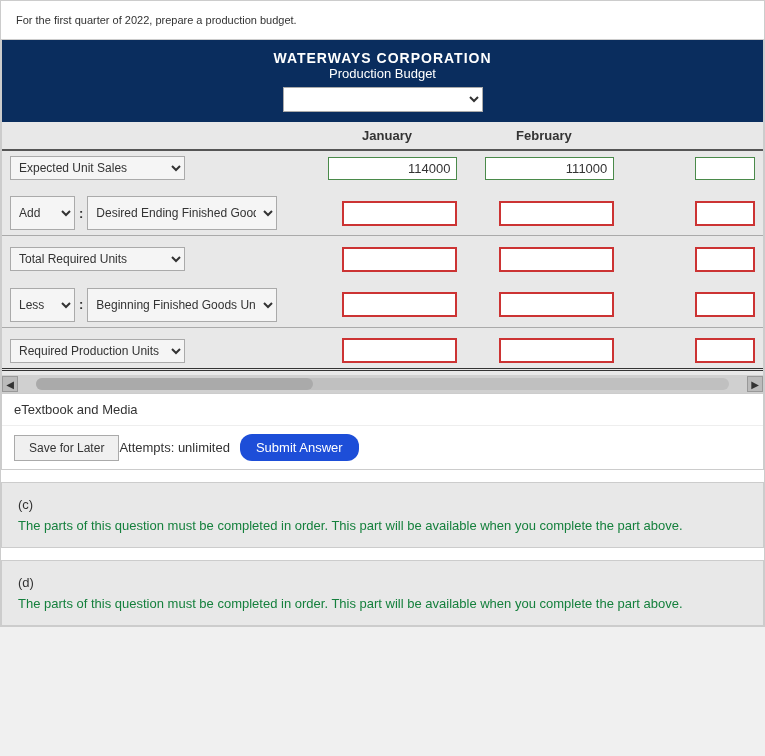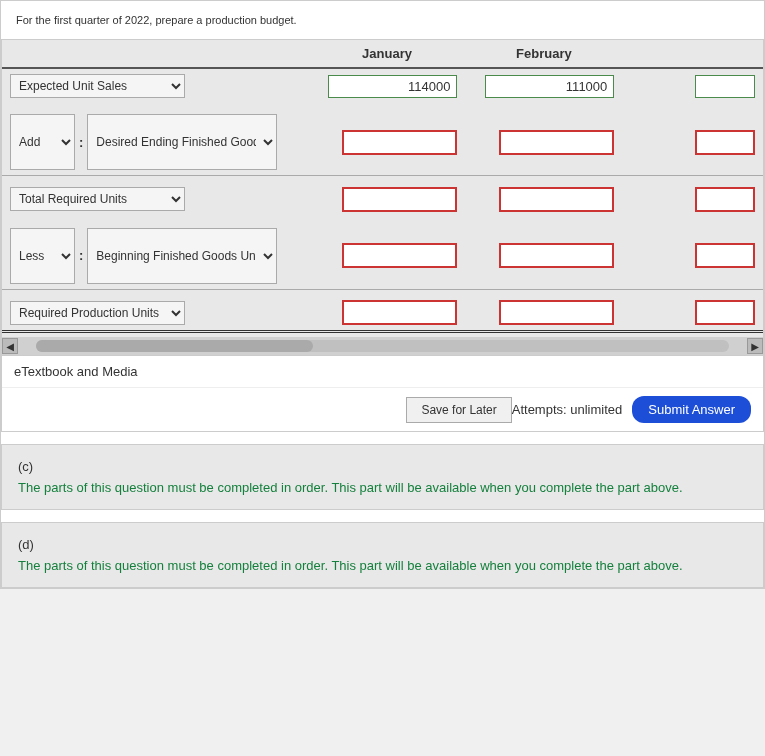--- a/index.html
+++ b/index.html
@@ -105,21 +105,21 @@
       color: #333;
     }
 
     .add-less-group {
       display: flex;
       align-items: center;
       gap: 4px;
     }
     .add-less-group select {
       width: 65px;
-      padding: 19px 4px;
+      padding: 8px 4px;
       font-size: 12px;
       border: 1px solid #aaa;
       background: #f5f5f5;
     }
     .add-less-group .colon {
       font-weight: bold;
     }
     .add-less-group .desc-select {
       width: 190px;
     }
@@ -185,21 +185,21 @@
       padding: 8px 12px;
       font-size: 13px;
       color: #333;
       border-top: 1px solid #ccc;
       background: #fff;
     }
 
     .action-row {
       display: flex;
       align-items: center;
-      justify-content: flex-end;
+      justify-content: flex-start;
       padding: 8px 12px;
       background: #fff;
       border-top: 1px solid #eee;
     }
 
     .save-btn {
       padding: 5px 14px;
       background: #f0f0f0;
       border: 1px solid #aaa;
       font-size: 12px;
@@ -254,20 +254,28 @@
 <body>
 
 <div class="main-container">
 
   <div class="instructions">
     <span>For the first quarter of 2022, prepare a production budget.</span>
   </div>
 
   <div class="budget-section">
 
+    <div class="budget-header">
+      <div class="corp-name">WATERWAYS CORPORATION</div>
+      <div class="budget-title">Production Budget</div>
+      <select>
+        <option value=""></option>
+        <option value="production">Production Budget</option>
+      </select>
+    </div>
 
     <div class="table-wrapper">
 
 
       <table class="budget-table">
         <thead>
           <tr>
             <th style="width:250px; border-bottom:2px solid #555;"></th>
             <th class="col-label" style="border-bottom:2px solid #555;">January</th>
             <th class="col-label" style="border-bottom:2px solid #555;">February</th>

